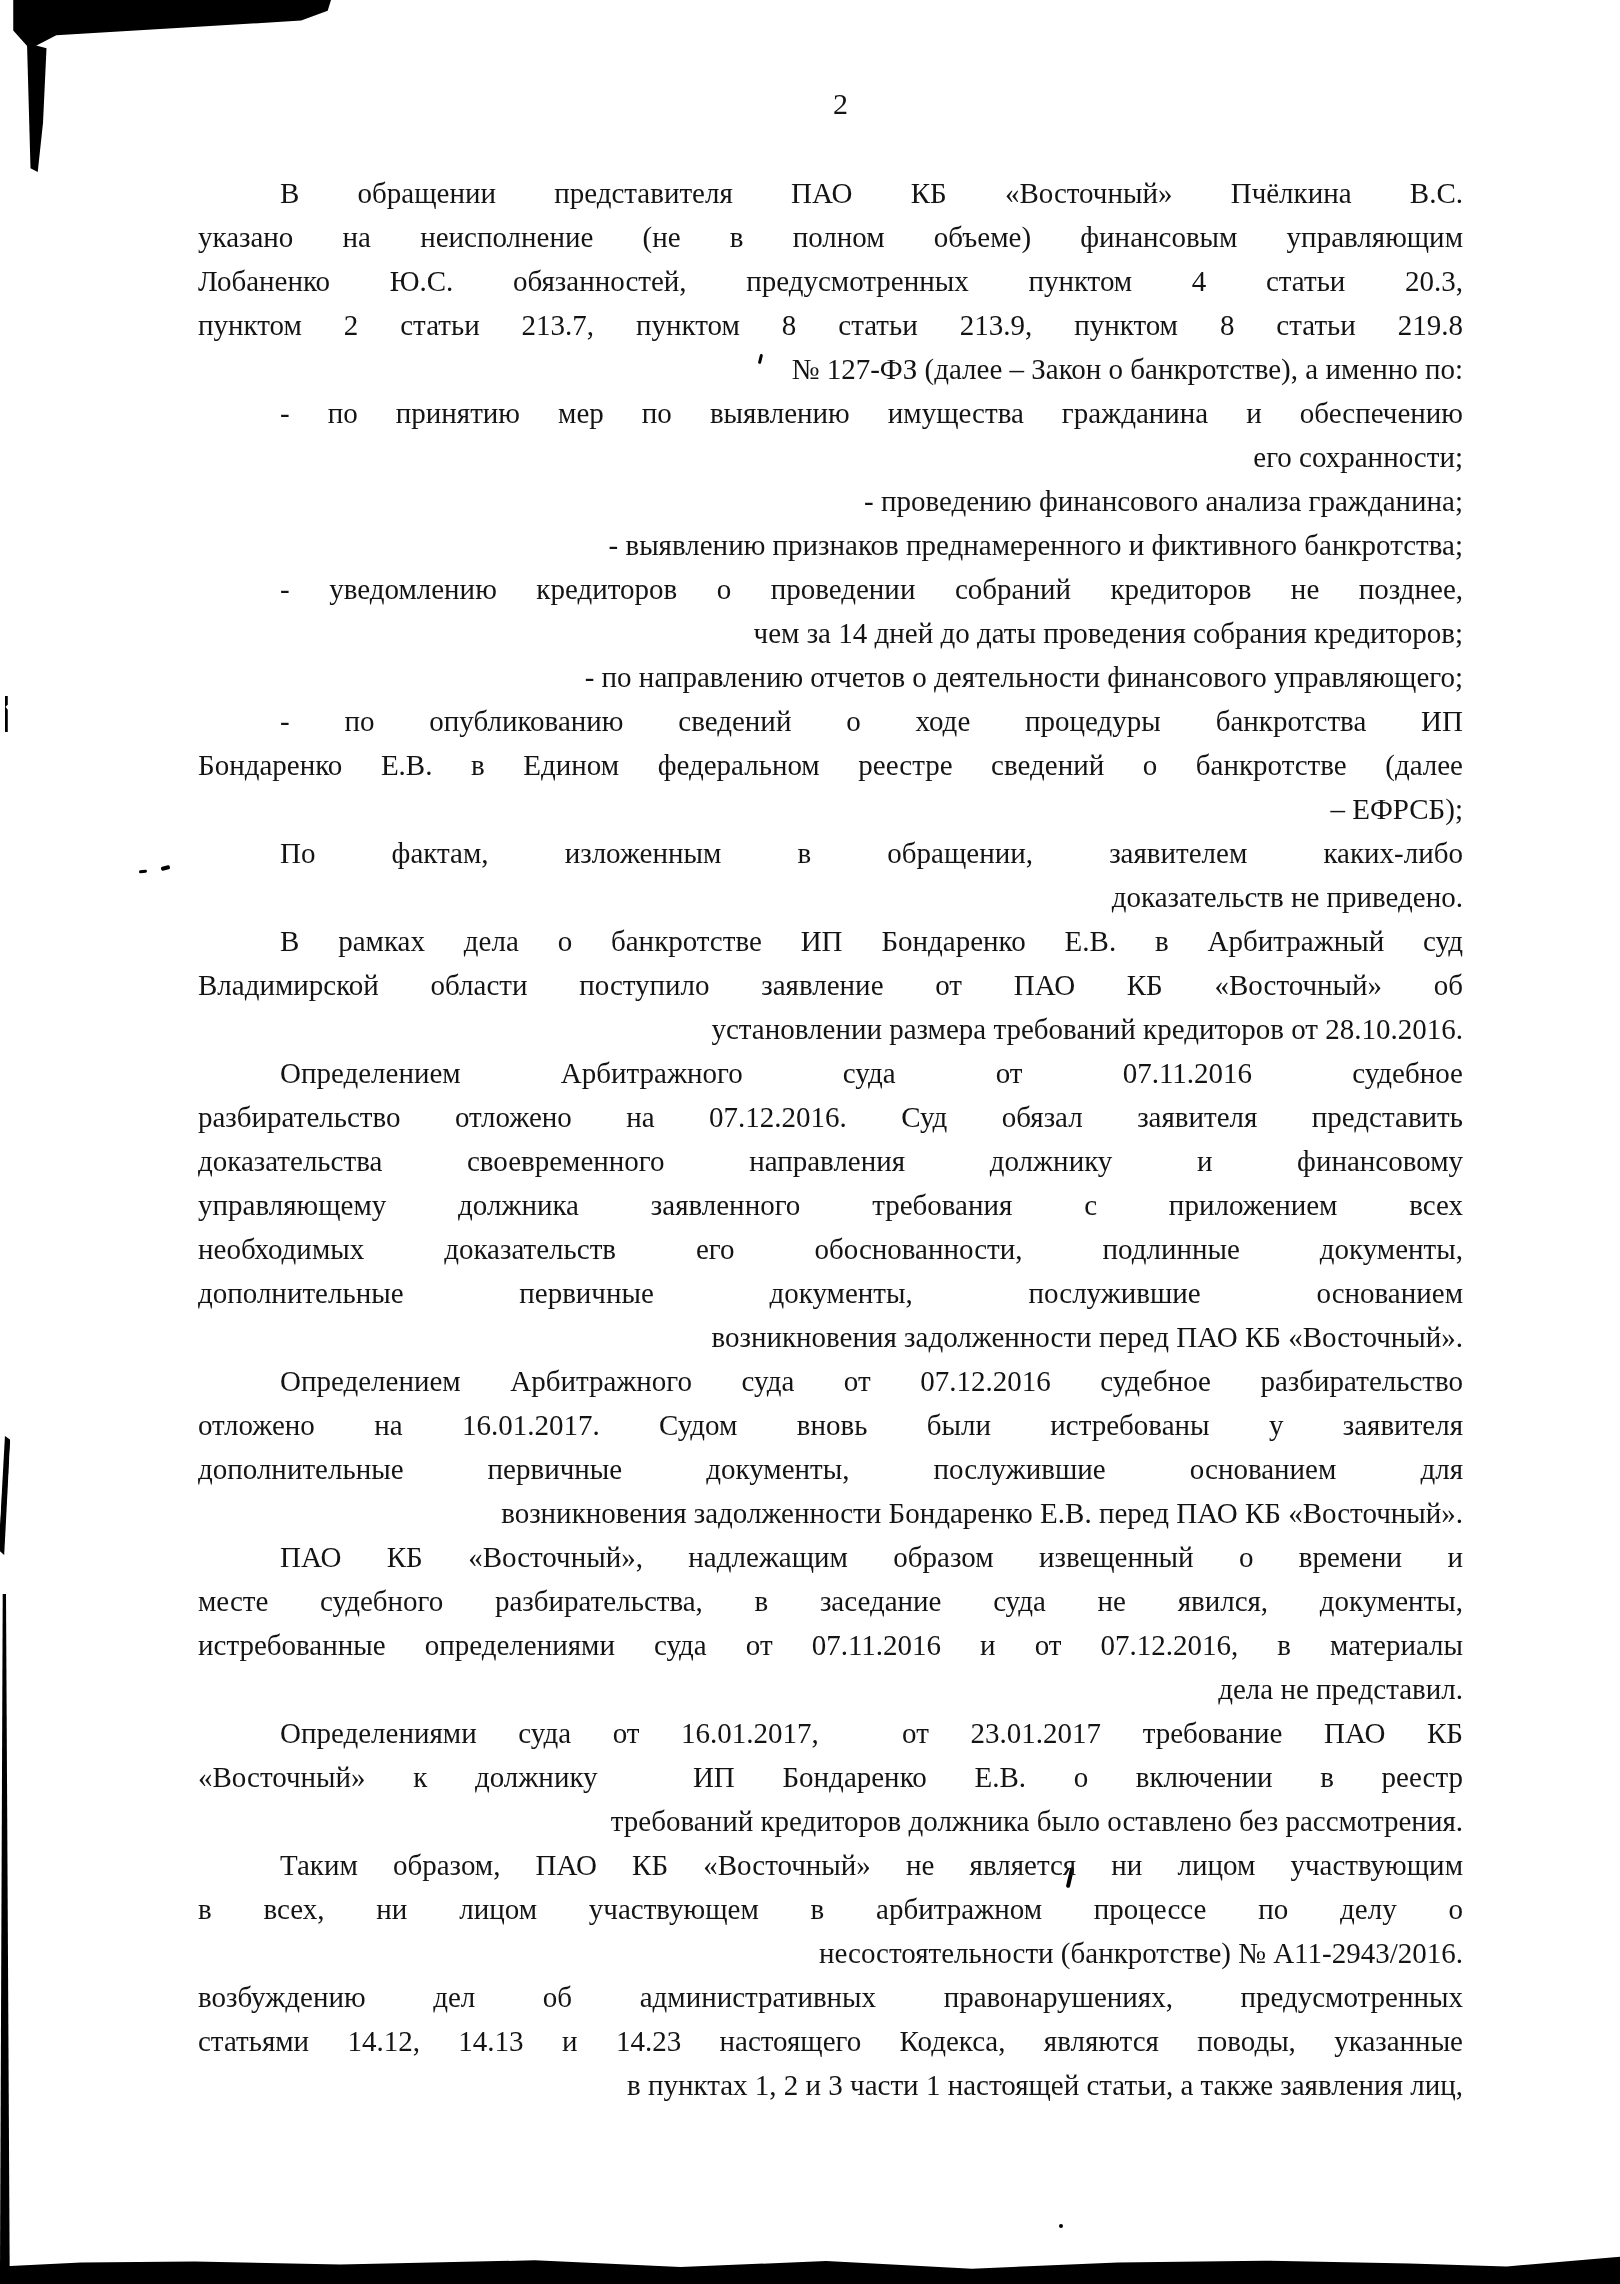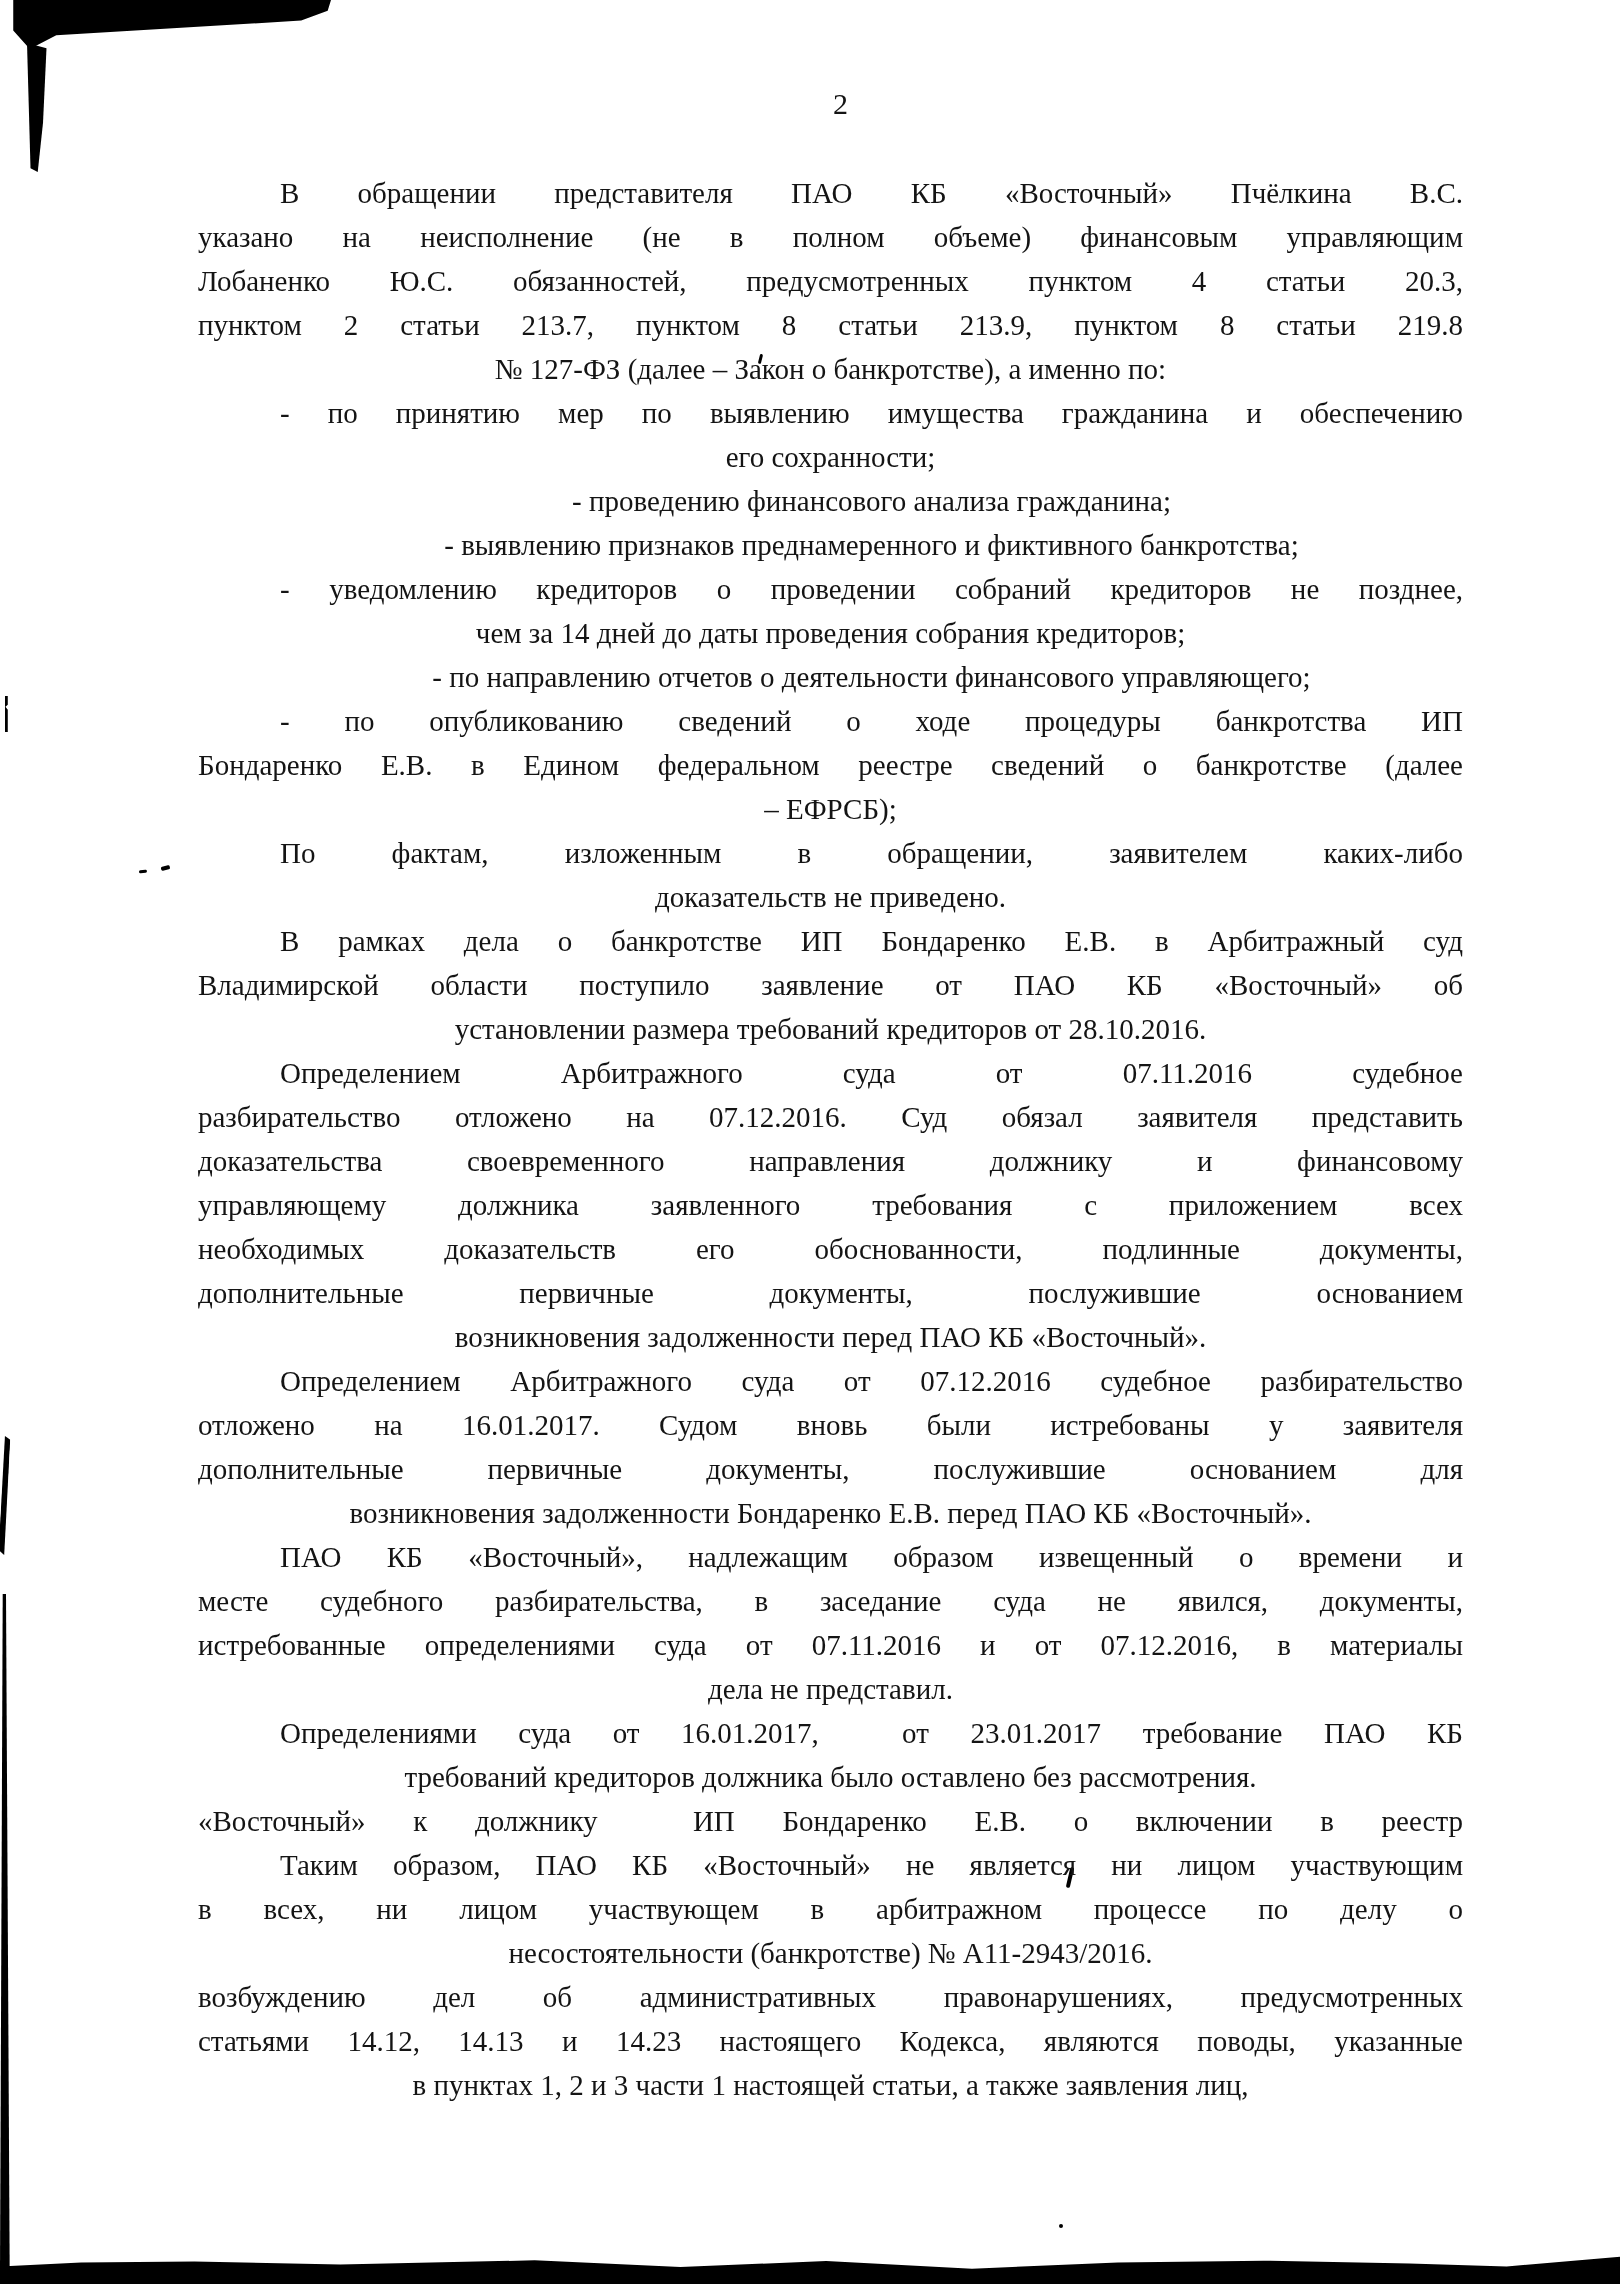--- a/index.html
+++ b/index.html
@@ -14,21 +14,21 @@
     position:absolute;left:833px;top:87px;
     font-size:30px;color:#141414;
   }
   .text-block{
     position:absolute;left:198px;top:171px;width:1265px;
     font-size:29px;line-height:44px;color:#141414;
   }
   .para{margin:0;}
   .line{display:block;}
   .line.just{text-align:justify;text-align-last:justify;}
-  .line.last{text-align:center;}
+  .line.last{text-align:right;}
   .line.ind{text-indent:82px;}
   
   .art{position:absolute;background:#000;}
   .corner-fold{
     left:0;top:0;width:331px;height:49px;background:#000;
     clip-path:polygon(4% 0,100% 0,99% 22%,91% 42%,17% 72%,9% 100%,4% 62%);
   }
   .corner-strip{
     left:27px;top:43px;width:19.5px;height:129px;background:#000;
     clip-path:polygon(0 0,100% 4%,82% 62%,55% 100%,18% 97%);
@@ -123,22 +123,22 @@
         <div class="line last">возникновения задолженности Бондаренко Е.В. перед ПАО КБ «Восточный».</div>
       </div>
       <div class="para">
         <div class="line just ind">ПАО КБ «Восточный», надлежащим образом извещенный о времени и</div>
         <div class="line just">месте судебного разбирательства, в заседание суда не явился, документы,</div>
         <div class="line just">истребованные определениями суда от 07.11.2016 и от 07.12.2016, в материалы</div>
         <div class="line last">дела не представил.</div>
       </div>
       <div class="para">
         <div class="line just ind">Определениями суда от 16.01.2017,&nbsp; от 23.01.2017 требование ПАО КБ</div>
+        <div class="line just">«Восточный» к должнику&nbsp; ИП Бондаренко Е.В. о включении в реестр</div>
         <div class="line last">требований кредиторов должника было оставлено без рассмотрения.</div>
-        <div class="line just">«Восточный» к должнику&nbsp; ИП Бондаренко Е.В. о включении в реестр</div>
       </div>
       <div class="para">
         <div class="line just ind">Таким образом, ПАО КБ «Восточный» не является ни лицом участвующим</div>
         <div class="line just">в всех, ни лицом участвующем в арбитражном процессе по делу о</div>
         <div class="line last">несостоятельности (банкротстве) № А11-2943/2016.</div>
       </div>
       <div class="para">
         <div class="line just">возбуждению дел об административных правонарушениях, предусмотренных</div>
         <div class="line just">статьями 14.12, 14.13 и 14.23 настоящего Кодекса, являются поводы, указанные</div>
         <div class="line last">в пунктах 1, 2 и 3 части 1 настоящей статьи, а также заявления лиц,</div>

